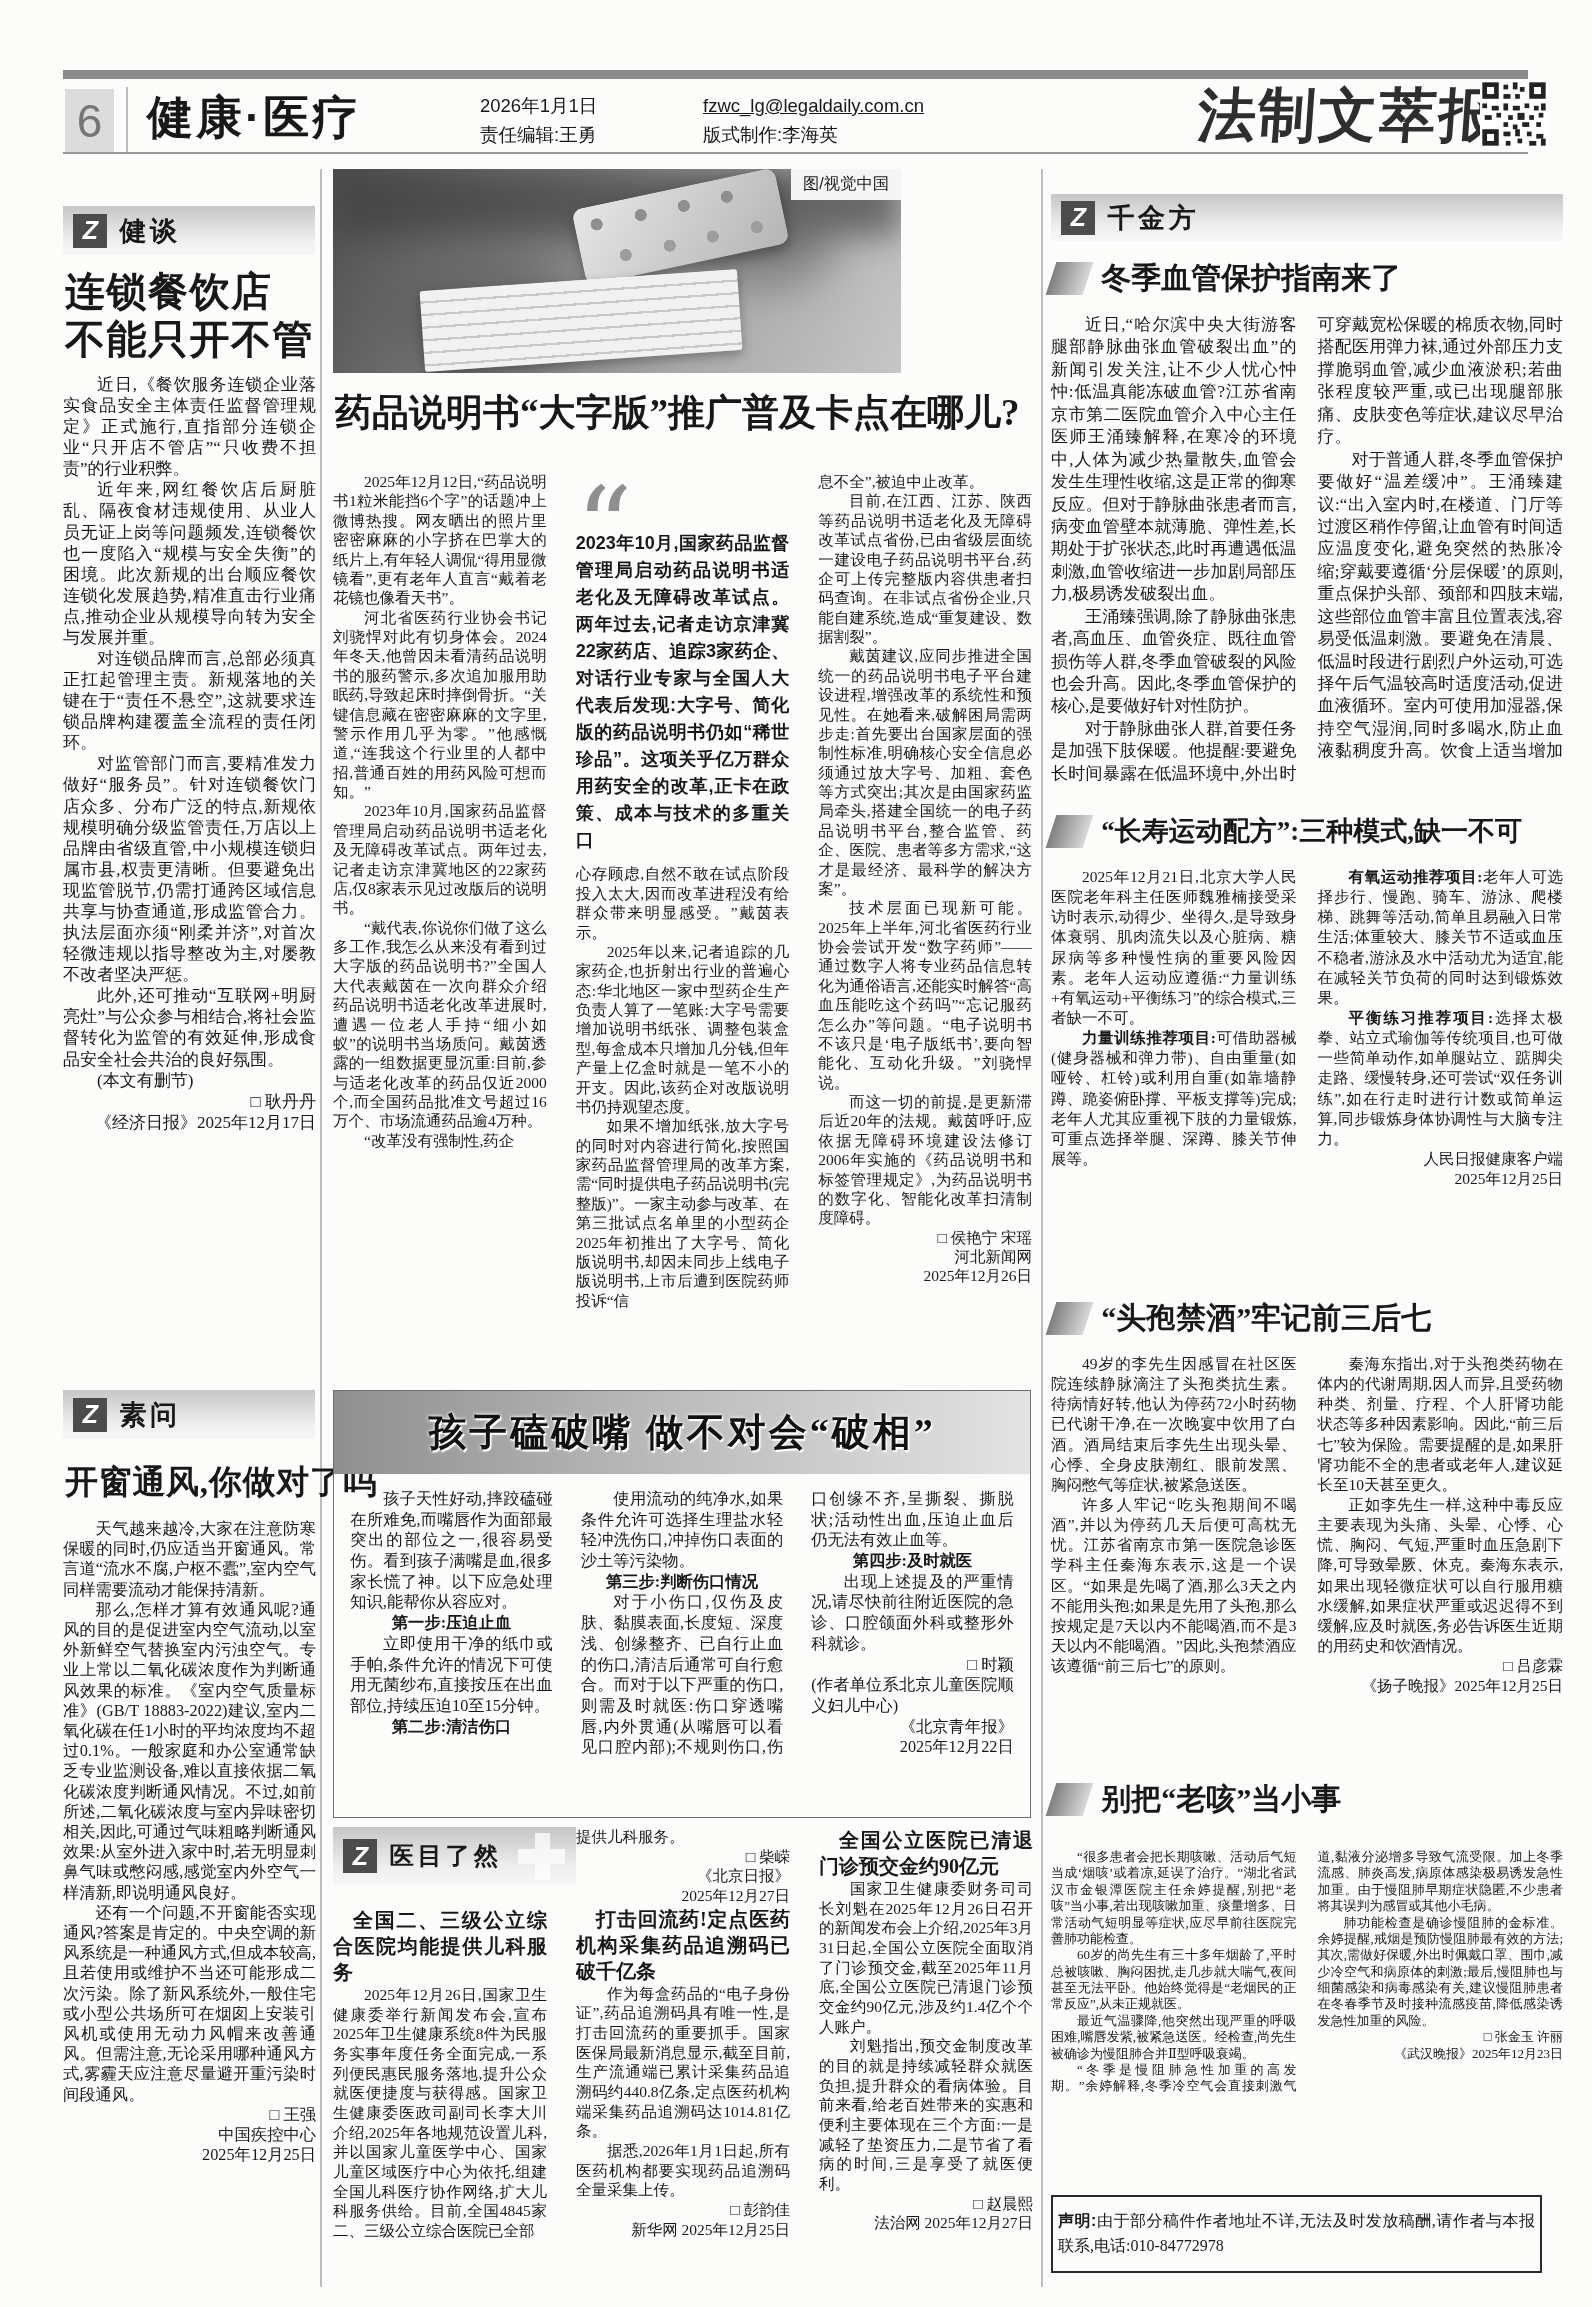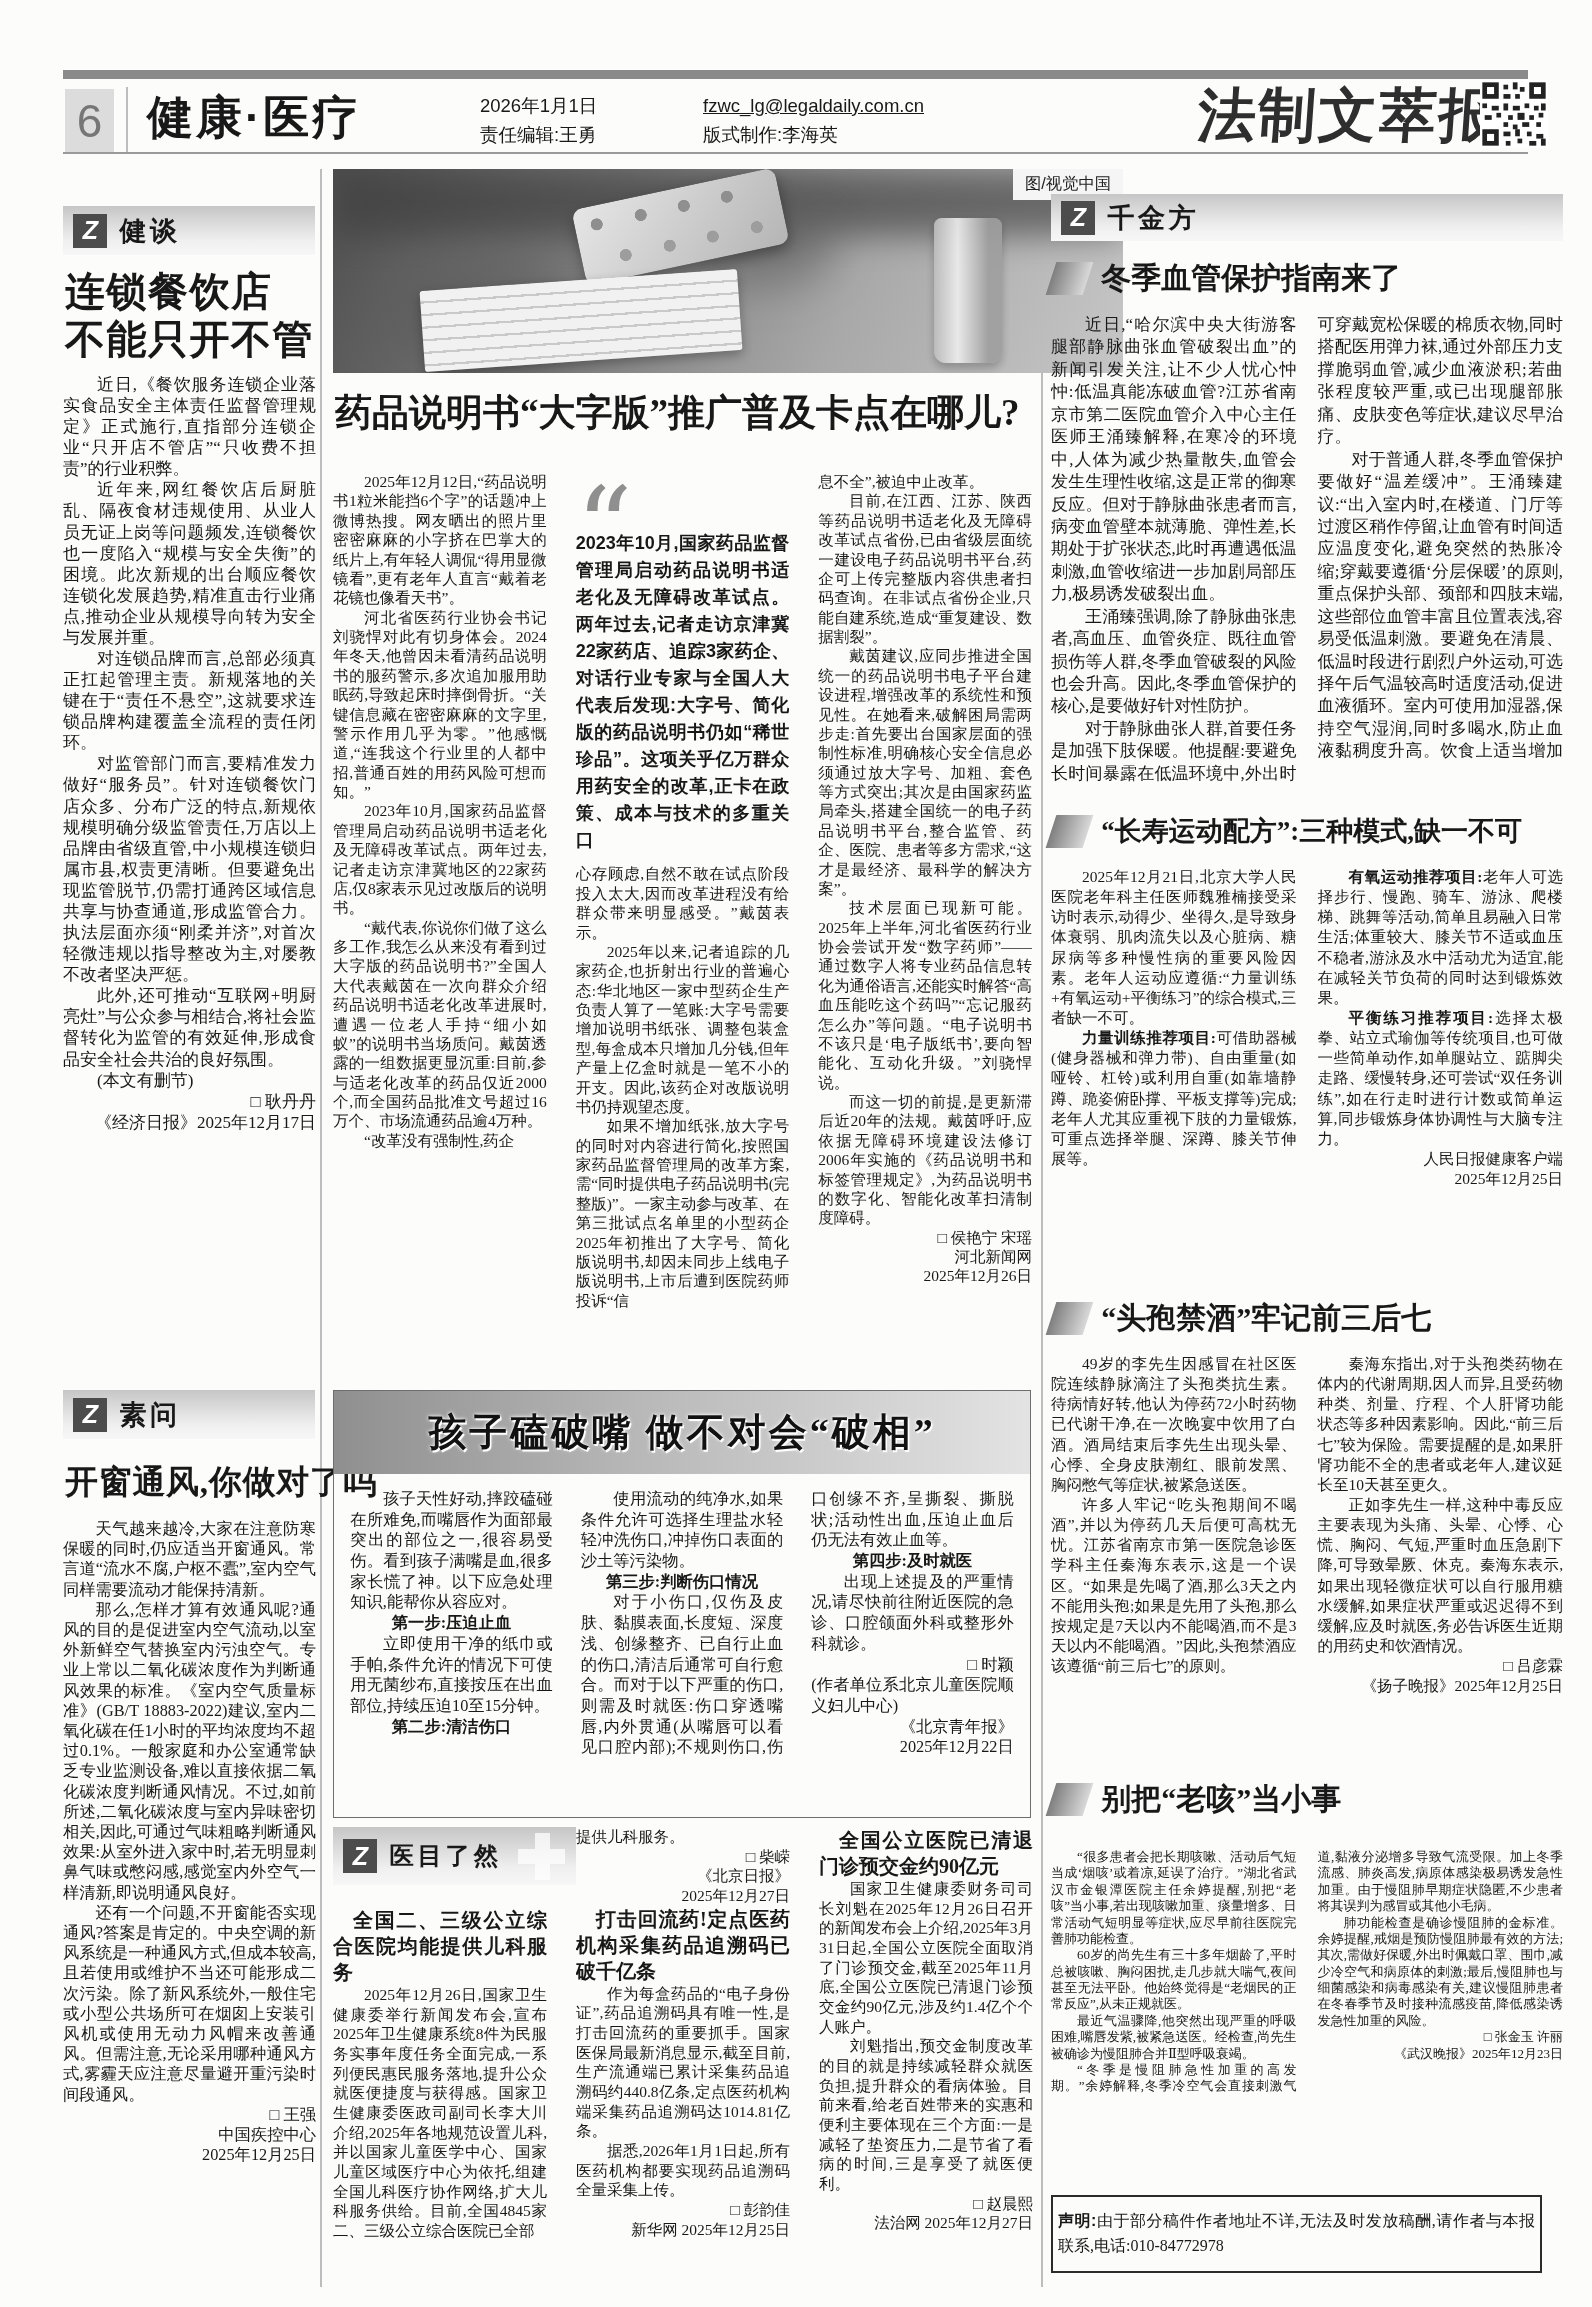--- a/index.html
+++ b/index.html
@@ -174,21 +174,21 @@
   <div class="abs stitle" style="left:65px;top:1460px;">开窗通风,你做对了吗</div>
   <div class="abs body" style="left:63px;top:1519px;width:253px;height:755px;overflow:hidden;font-size:16.3px;line-height:1.24;">
       <p class="para">天气越来越冷,大家在注意防寒保暖的同时,仍应适当开窗通风。常言道“流水不腐,户枢不蠹”,室内空气同样需要流动才能保持清新。</p>
       <p class="para">那么,怎样才算有效通风呢?通风的目的是促进室内空气流动,以室外新鲜空气替换室内污浊空气。专业上常以二氧化碳浓度作为判断通风效果的标准。《室内空气质量标准》(GB/T 18883-2022)建议,室内二氧化碳在任1小时的平均浓度均不超过0.1%。一般家庭和办公室通常缺乏专业监测设备,难以直接依据二氧化碳浓度判断通风情况。不过,如前所述,二氧化碳浓度与室内异味密切相关,因此,可通过气味粗略判断通风效果:从室外进入家中时,若无明显刺鼻气味或憋闷感,感觉室内外空气一样清新,即说明通风良好。</p>
       <p class="para">还有一个问题,不开窗能否实现通风?答案是肯定的。中央空调的新风系统是一种通风方式,但成本较高,且若使用或维护不当还可能形成二次污染。除了新风系统外,一般住宅或小型公共场所可在烟囱上安装引风机或使用无动力风帽来改善通风。但需注意,无论采用哪种通风方式,雾霾天应注意尽量避开重污染时间段通风。</p>
       <p class="byline">□ 王强</p>
       <p class="byline">中国疾控中心</p>
       <p class="byline">2025年12月25日</p>
     </div>
 
-  <div class="abs photo" style="left:333px;top:169px;width:790px;height:204px;">
+  <div class="abs photo" style="left:333px;top:169px;width:568px;height:204px;">
     <div class="ph-top"></div>
     <div class="ph-hand" style="left:52px;top:89px;width:192px;height:111px;"></div>
     <div class="ph-hand" style="left:355px;top:30px;width:148px;height:89px;"></div>
     <div class="blister" style="left:244px;top:19px;width:207px;height:77px;"></div>
     <div class="paper" style="left:89px;top:111px;width:318px;height:81px;"></div>
     <div class="glass" style="left:601px;top:49px;width:68px;height:145px;"></div>
     <div class="photocap">图/视觉中国</div>
   </div>
 
   <div class="abs headline" style="left:335px;top:388px;width:699px;">药品说明书“大字版”推广普及卡点在哪儿?</div>

